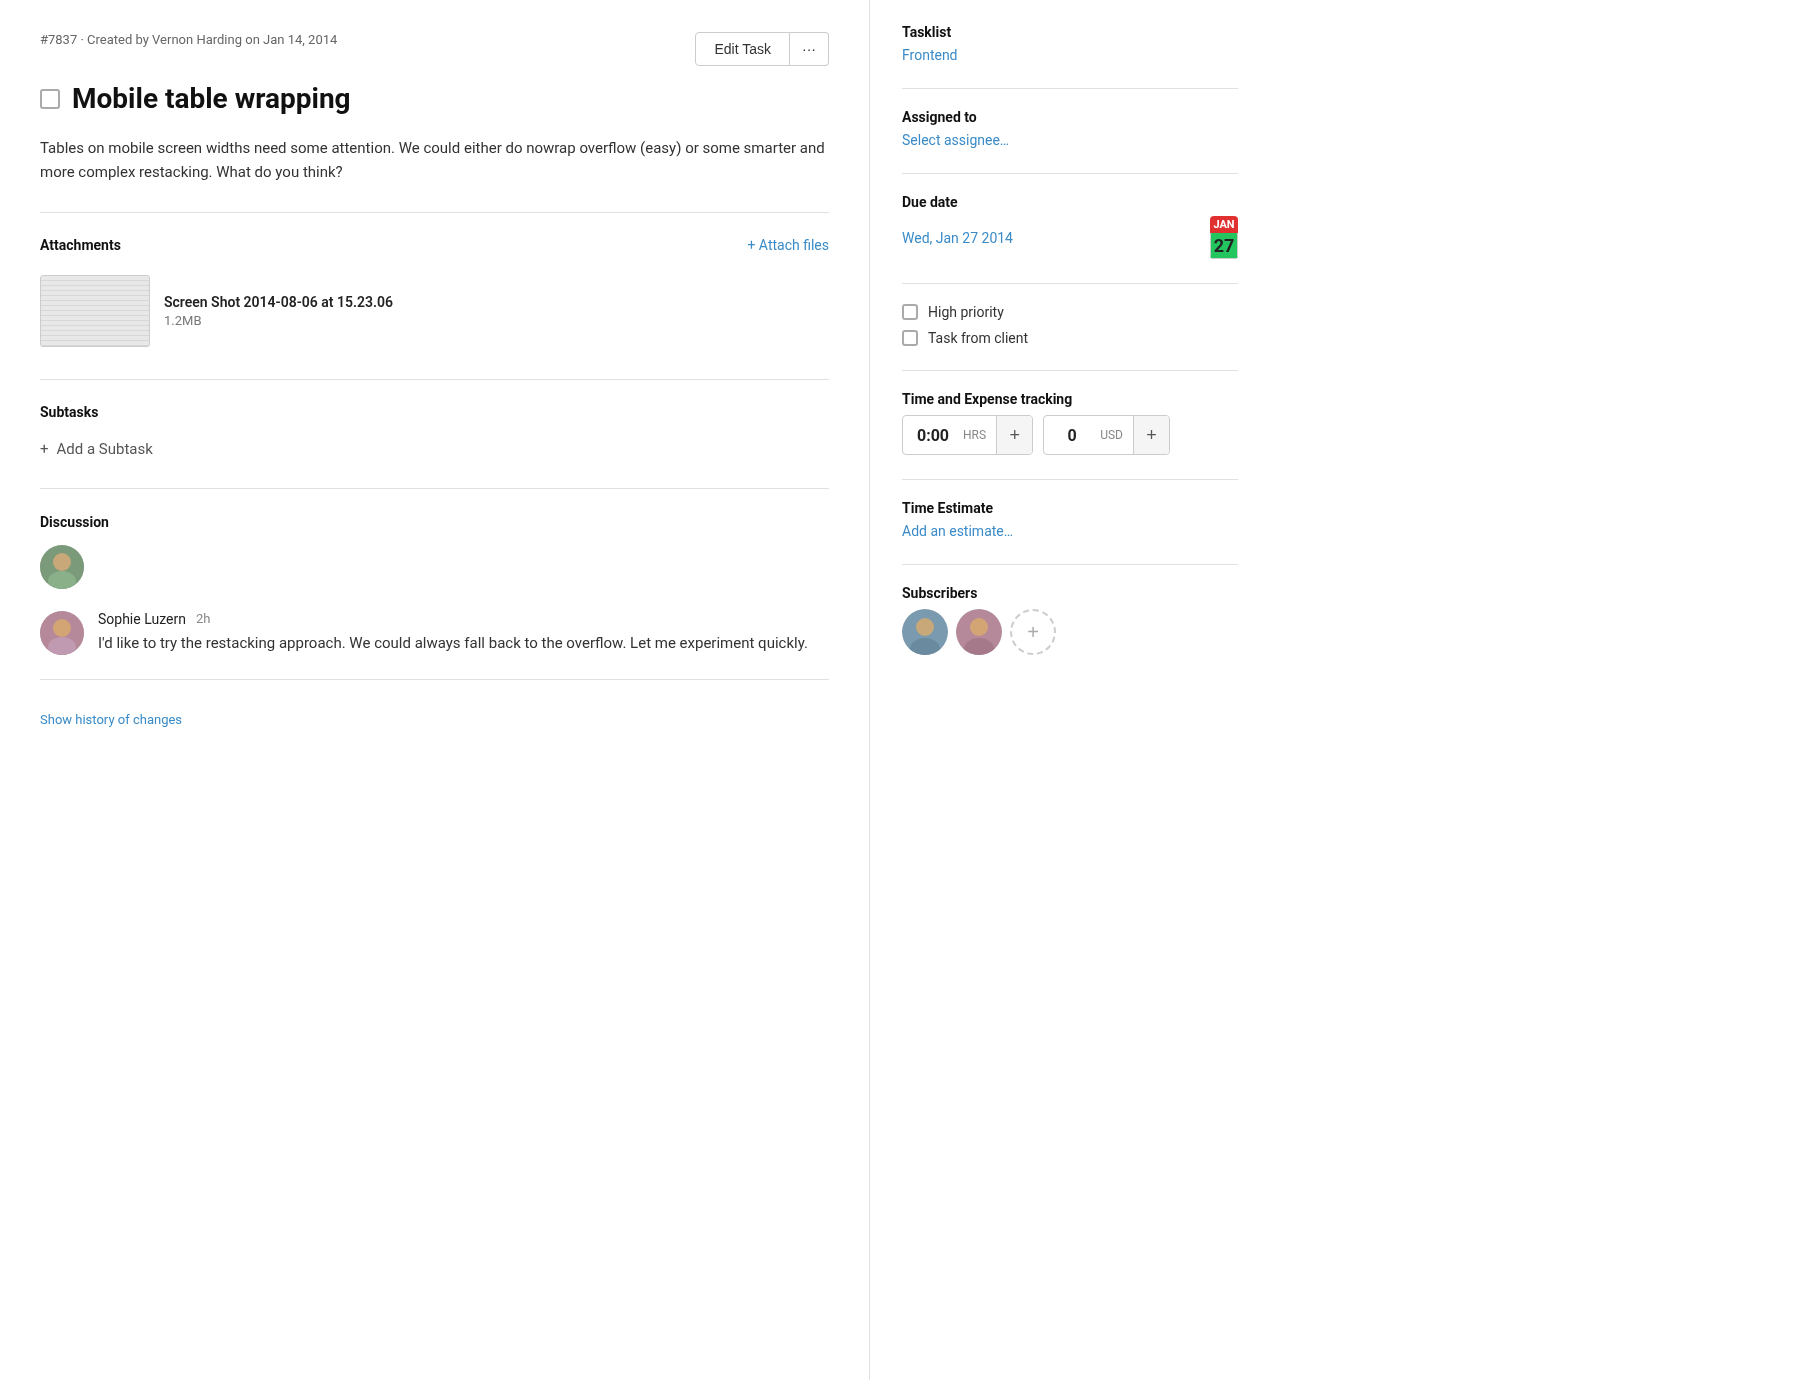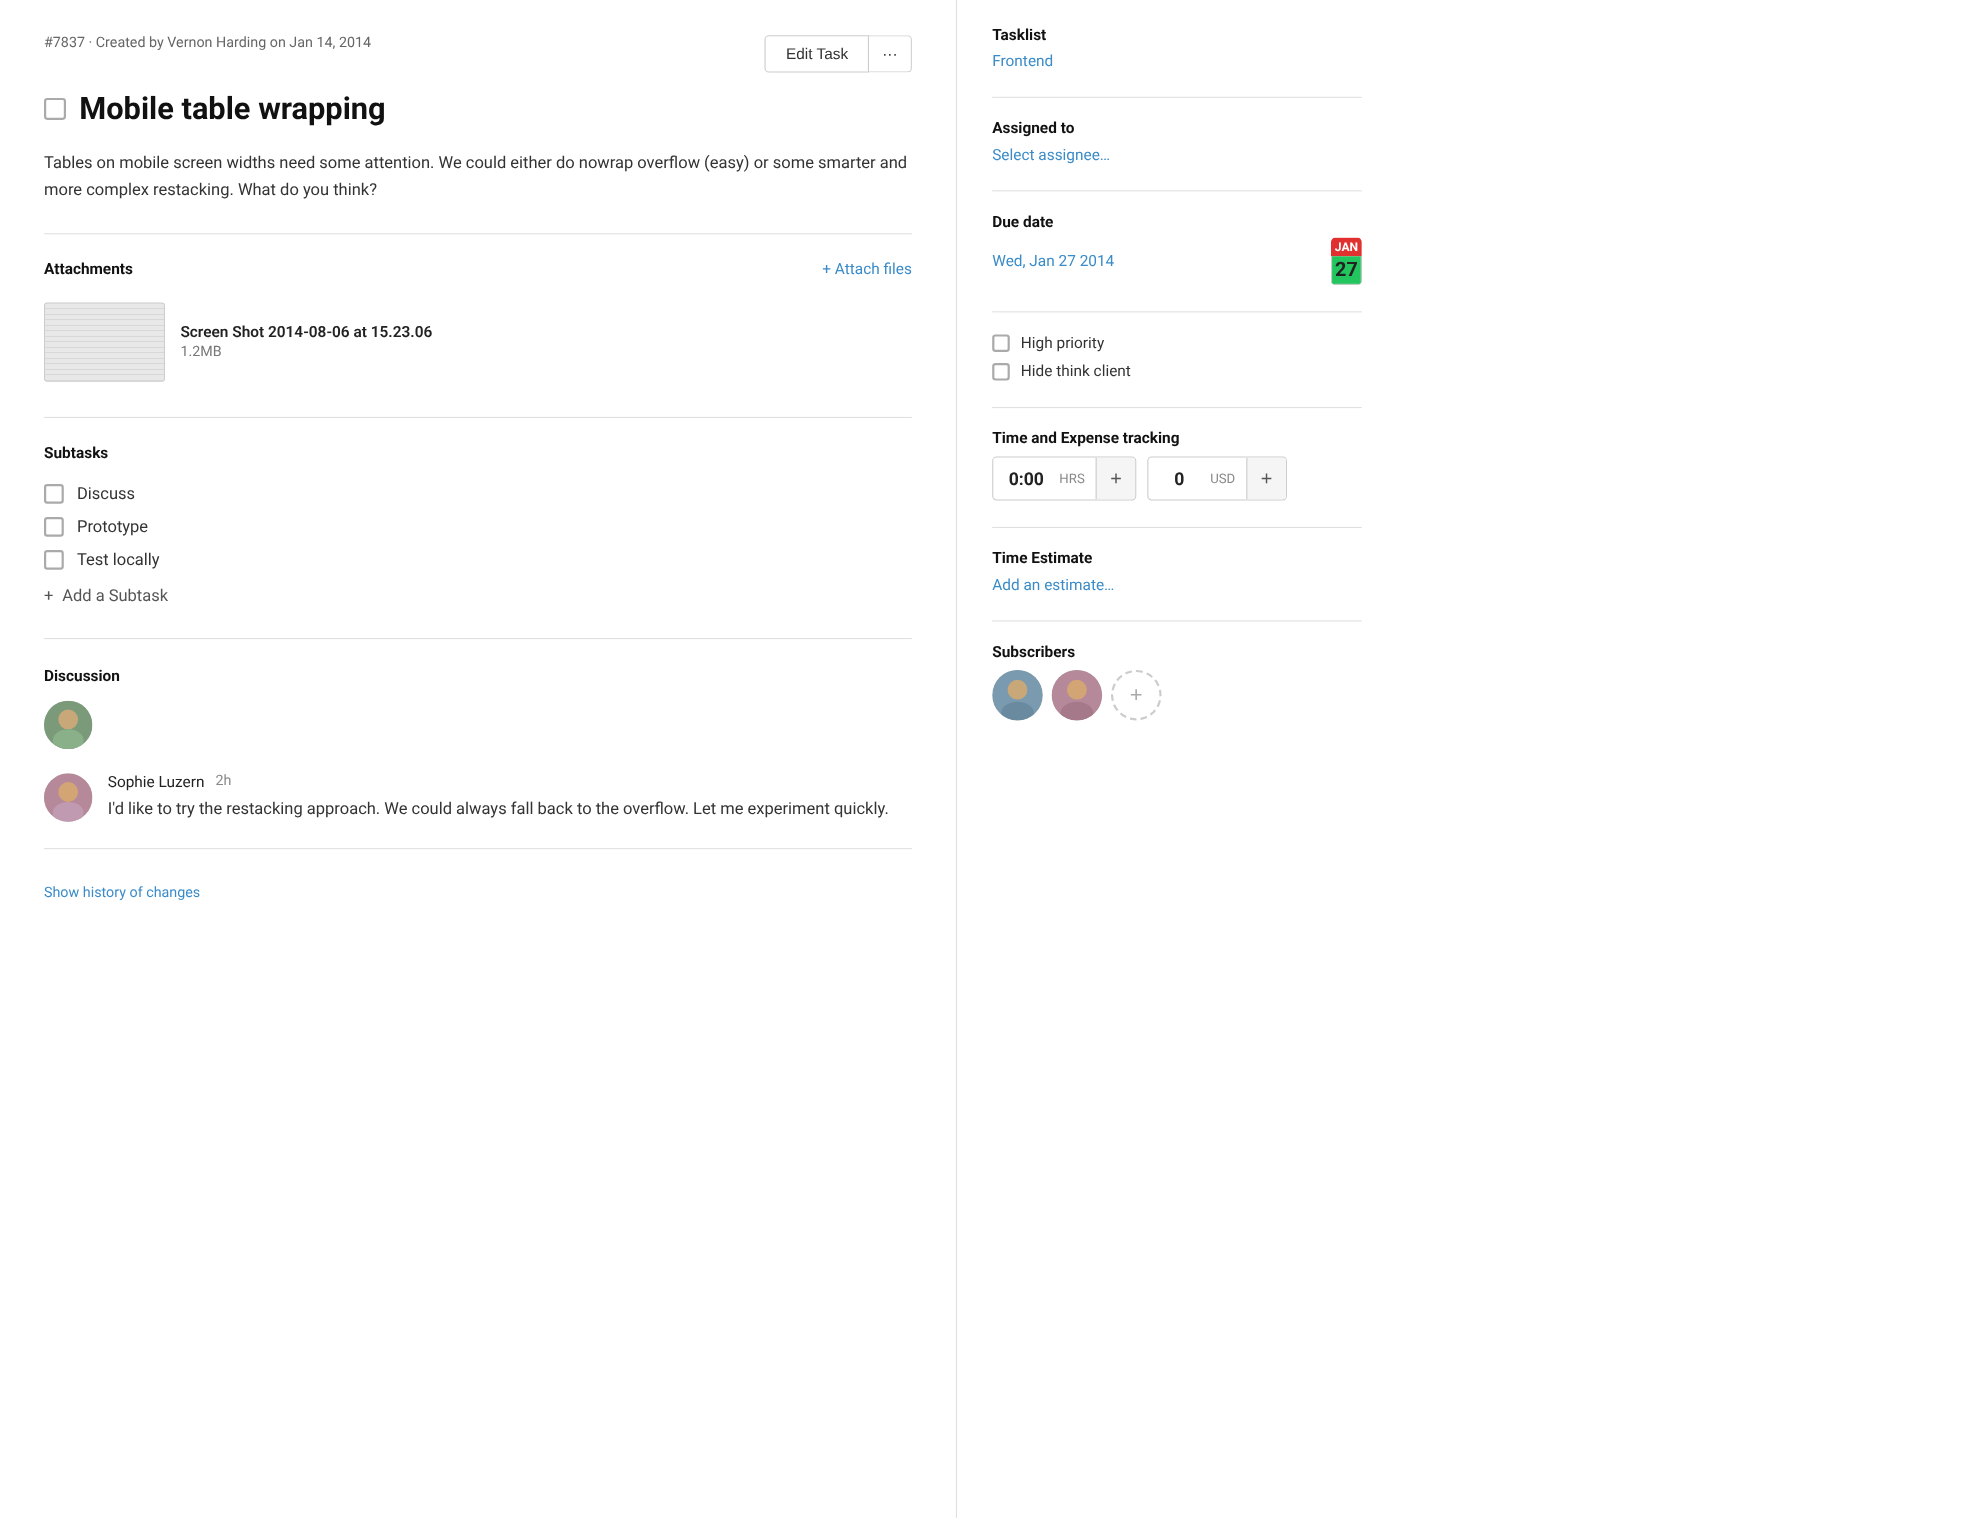--- a/index.html
+++ b/index.html
@@ -449,34 +449,20 @@
         <div class="filesize">1.2MB</div>
       </div>
     </div>
 
     <hr class="divider">
 
     
     <div class="section-header">
       <span class="section-title">Subtasks</span>
     </div>
-    <ul class="subtask-list">
-      <li class="subtask-item">
-        <div class="subtask-checkbox"></div>
-        <span>Discuss</span>
-      </li>
-      <li class="subtask-item">
-        <div class="subtask-checkbox"></div>
-        <span>Prototype</span>
-      </li>
-      <li class="subtask-item">
-        <div class="subtask-checkbox"></div>
-        <span>Test locally</span>
-      </li>
-    </ul>
     <div class="add-subtask">
       <span>+</span>
       <span>Add a Subtask</span>
     </div>
 
     <hr class="divider">
 
     
     <div class="discussion-section">
       <span class="section-title">Discussion</span>
@@ -536,21 +522,21 @@
       </div>
     </div>
 
     <div class="sidebar-section">
       <div class="sidebar-checkbox-row">
         <div class="sidebar-checkbox"></div>
         <span>High priority</span>
       </div>
       <div class="sidebar-checkbox-row">
         <div class="sidebar-checkbox"></div>
-        <span>Hide think client</span>
+        <span>Task from client</span>
       </div>
     </div>
 
     <div class="sidebar-section">
       <div class="sidebar-label">Time and Expense tracking</div>
       <div class="time-tracking-row">
         <div class="time-box">
           <span class="time-value">0:00</span>
           <span class="time-unit">HRS</span>
           <button class="time-add-btn">+</button>

